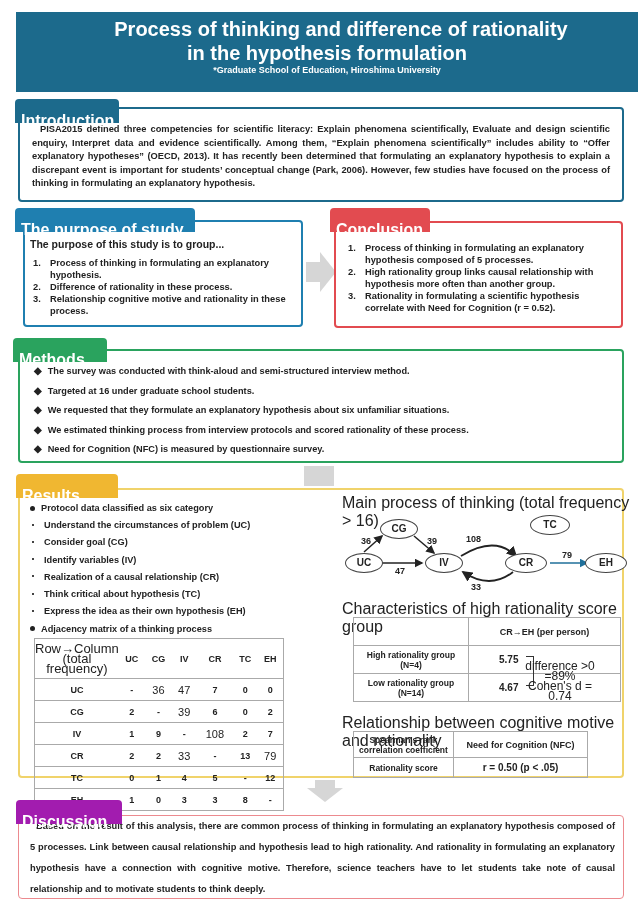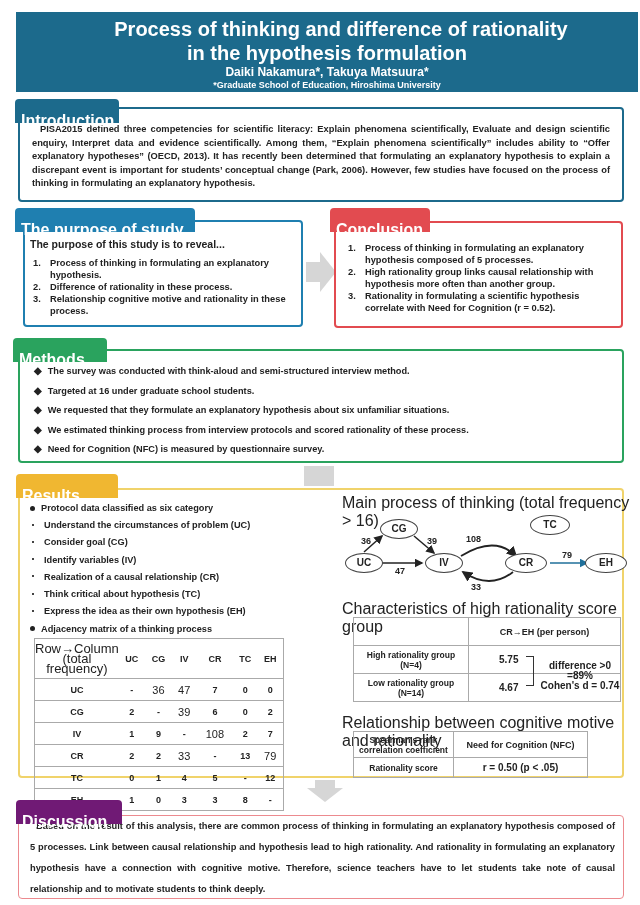--- a/index.html
+++ b/index.html
@@ -77,51 +77,50 @@
 
   .graph { position: absolute; left: 340px; top: 510px; width: 280px; height: 85px; }
   .node { position: absolute; border: 1px solid #444; border-radius: 50%; background: #fff;
     font-size: 10px; font-weight: bold; text-align: center; line-height: 18px; height: 20px; }
   .elab { position: absolute; font-size: 9px; font-weight: bold; }
 
   table.chars { position: absolute; left: 353px; top: 617px; width: 268px; border-collapse: collapse; font-size: 8.5px; font-weight: bold; }
   table.chars td { border: 1px solid #aaa; text-align: center; padding: 0; }
   table.chars td.v { font-size: 10px; text-align: left; padding-left: 30px; }
   .bracket { position: absolute; left: 526px; top: 656px; width: 8px; height: 30px; border: 1.5px solid #333; border-left: none; }
-  .diffnote { position: absolute; left: 537px; top: 661px; font-size: 10px; font-weight: bold; text-align: center; line-height: 10px; width: 86px; background: transparent; }
+  .diffnote { position: absolute; left: 517px; top: 661px; font-size: 12px; font-weight: normal; text-align: center; line-height: 10px; width: 86px; background: transparent; }
 
   table.corr { position: absolute; left: 353px; top: 731px; width: 235px; border-collapse: collapse; font-size: 8.5px; font-weight: bold; }
   table.corr td { border: 1px solid #aaa; text-align: center; padding: 0; }
 
   
   .arrow-down { position: absolute; left: 307px; top: 780px; }
   .arrow-down .body { position: absolute; left: 8px; top: 0; width: 20px; height: 8px; background: #d6d6d6; }
   .arrow-down .head { position: absolute; left: 0; top: 8px; width: 0; height: 0;
     border-left: 18px solid transparent; border-right: 18px solid transparent; border-top: 14px solid #d6d6d6; }
   .discussion { left: 18px; top: 815px; width: 606px; height: 84px; border-color: #ec8a8f; border-width: 1.5px; }
-  .discussion-tab { left: 16px; top: 800px; background: #701a75; width: 106px; }
+  .discussion-tab { left: 16px; top: 800px; background: #a21caf; width: 106px; }
   .discussion p { font-size: 9.3px; font-weight: bold; line-height: 21px; padding: 0 8px 0 11px; text-align: justify; text-indent: 6px; }
 </style>
 </head>
 <body>
 
 <div class="header">
   <div class="t1">Process of thinking and difference of rationality</div>
   <div class="t2">in the hypothesis formulation</div>
-  <div class="authors">Daiki Nakamura*, Takuya Matsuura*</div>
   <div class="affil">*Graduate School of Education, Hiroshima University</div>
 </div>
 
 <div class="section intro">
   <p>PISA2015 defined three competencies for scientific literacy: Explain phenomena scientifically, Evaluate and design scientific enquiry, Interpret data and evidence scientifically. Among them, “Explain phenomena scientifically” includes ability to “Offer explanatory hypotheses” (OECD, 2013). It has recently been determined that formulating an explanatory hypothesis to explain a discrepant event is important for students’ conceptual change (Park, 2006). However, few studies have focused on the process of thinking in formulating an explanatory hypothesis.</p>
 </div>
 <div class="tab intro-tab">Introduction</div>
 
 <div class="section purpose">
-  <div class="lead">The purpose of this study is to reveal...</div>
+  <div class="lead">The purpose of this study is to group...</div>
   <ol class="numlist">
     <li><span class="n">1.</span><span>Process of thinking in formulating an explanatory hypothesis.</span></li>
     <li><span class="n">2.</span><span>Difference of rationality in these process.</span></li>
     <li><span class="n">3.</span><span>Relationship cognitive motive and rationality in these process.</span></li>
   </ol>
 </div>
 <div class="tab purpose-tab">The purpose of study</div>
 
 <div class="arrow-right">
   <div class="body"></div>

